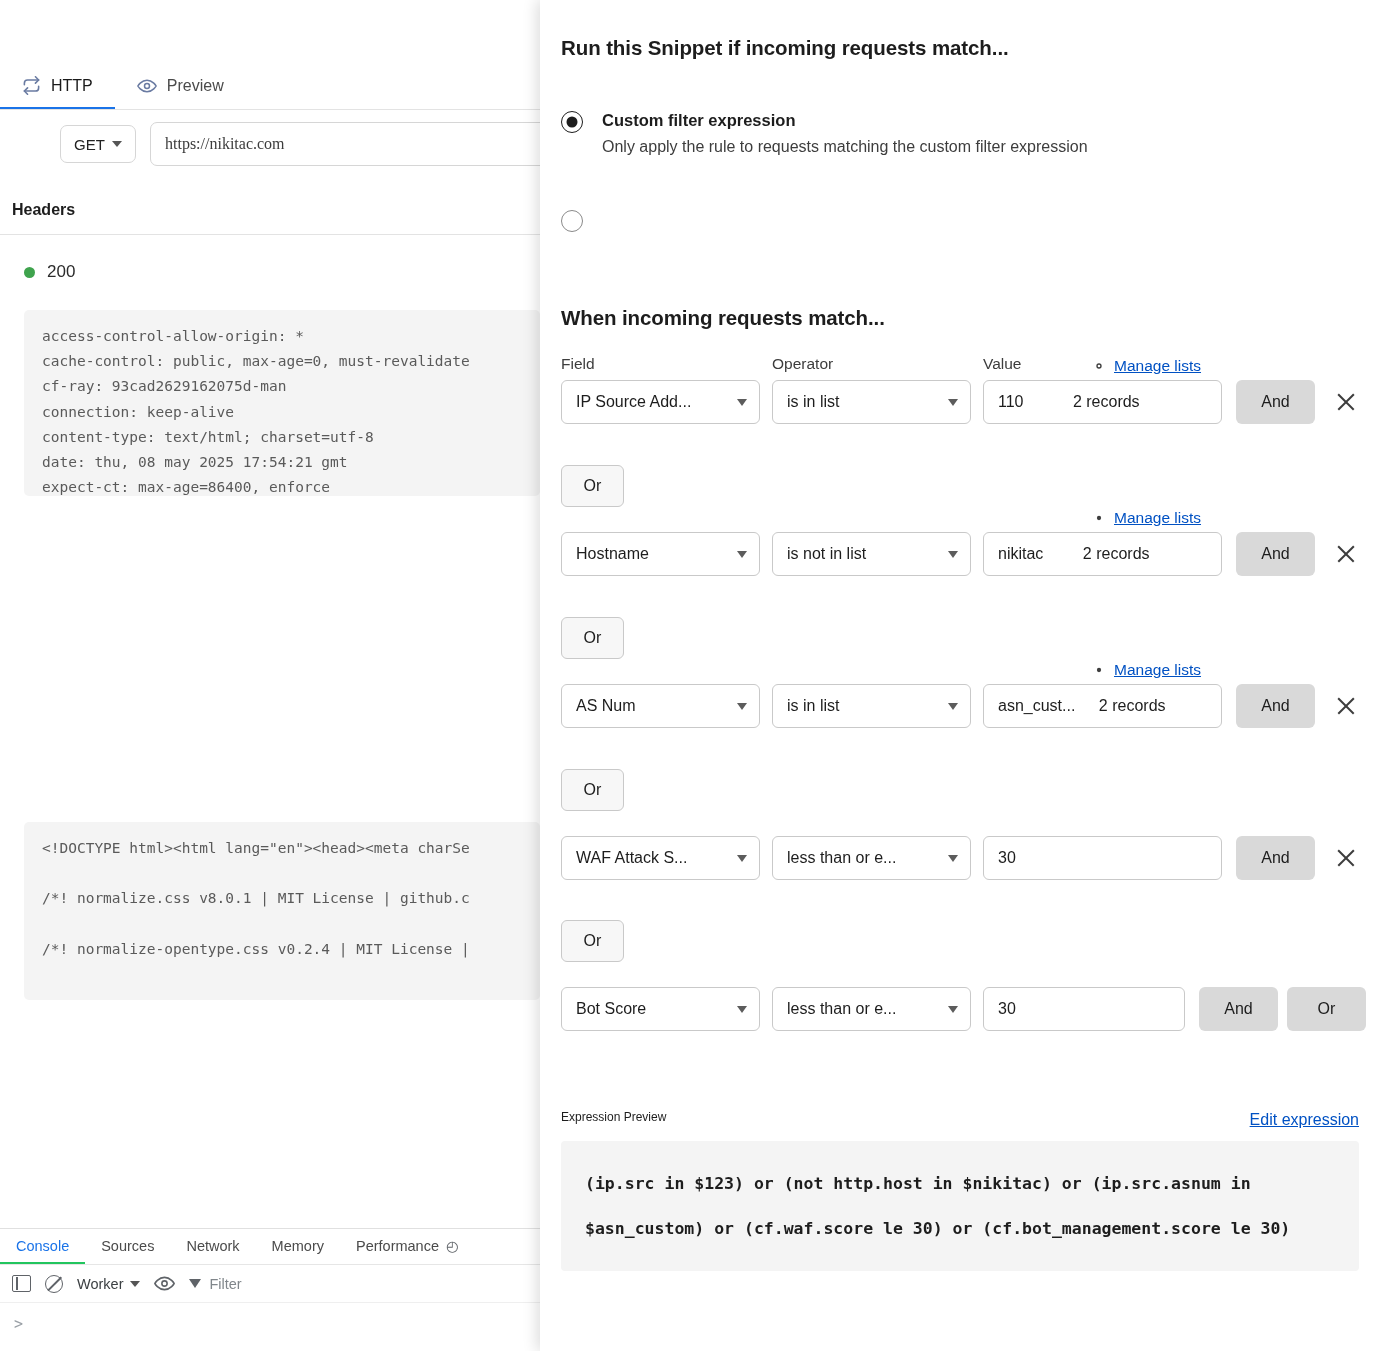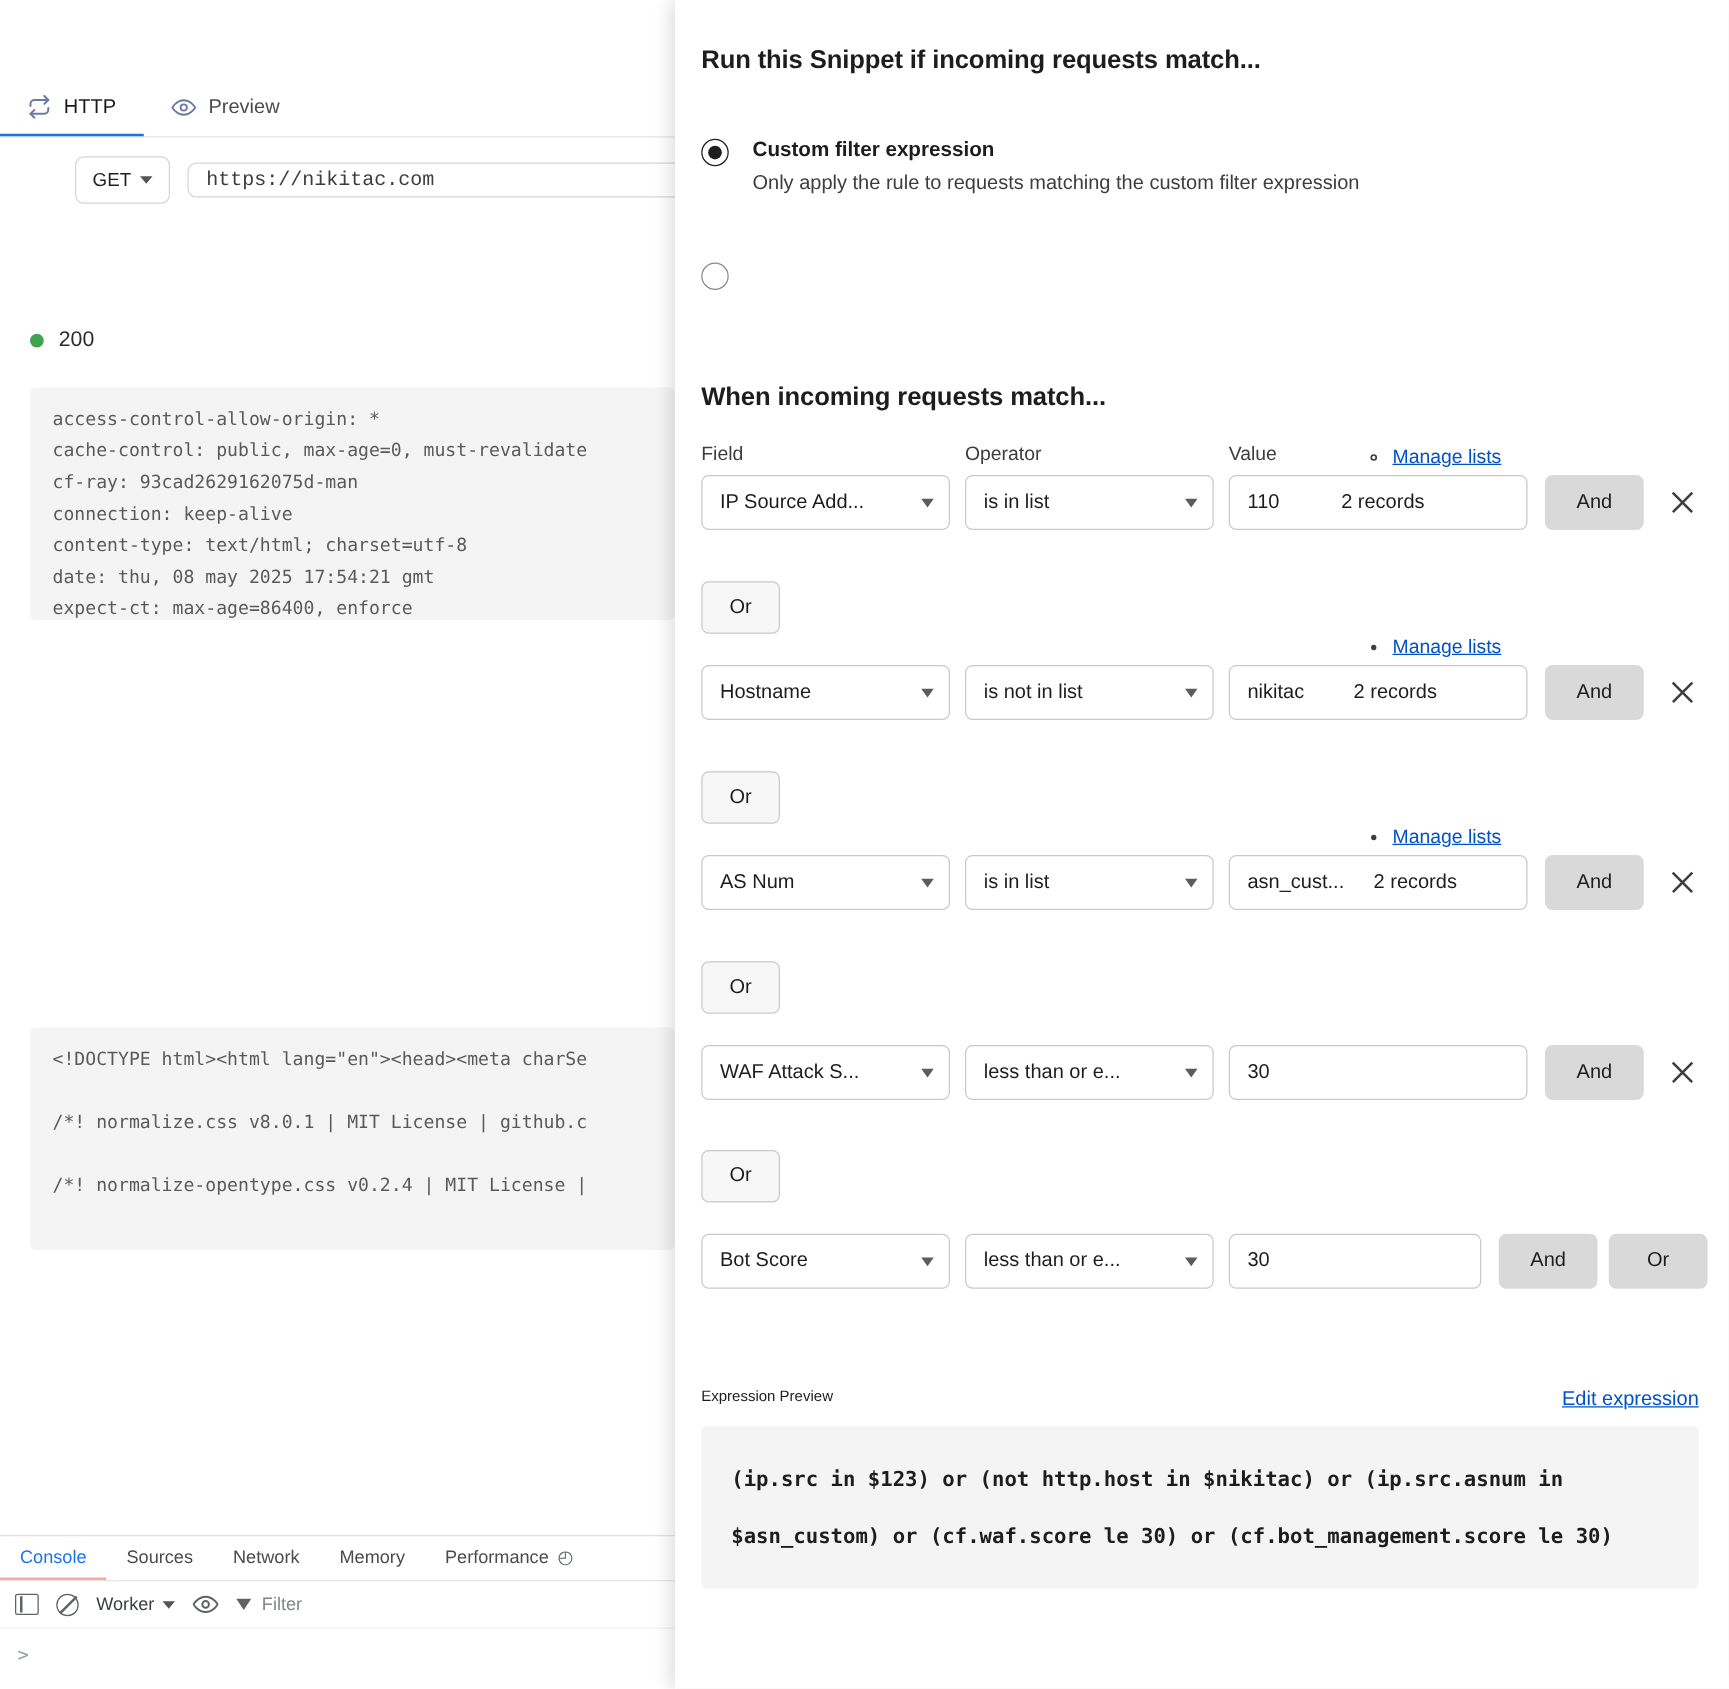--- a/index.html
+++ b/index.html
@@ -70,28 +70,28 @@
     cursor: pointer;
   }
   .caret-dn {
     width: 0; height: 0;
     border-left: 5px solid transparent;
     border-right: 5px solid transparent;
     border-top: 6px solid #555;
   }
   .url-input {
     flex: 1;
-    height: 28px;
+    height: 44px;
     border: 1px solid #d6d6d6;
     border-left: 1px solid #d6d6d6;
     border-radius: 7px;
     padding: 0 14px;
     font-size: 16px;
     color: #3c3c3c;
-    font-family: Liberation Mono, monospace;
+    font-family: Liberation Serif, serif;
     background: #fff;
     outline: none;
     min-width: 0;
   }
 
   .headers-bar {
     position: absolute;
     top: 185px; left: 0;
     width: 540px; height: 50px;
     border-bottom: 1px solid #e3e3e3;
@@ -146,21 +146,21 @@
   #devbar .dtab {
     display: flex; align-items: center;
     padding: 0 16px;
     font-size: 14.5px;
     color: #4b4b4b;
     cursor: pointer;
     border-bottom: 2px solid transparent;
   }
   #devbar .dtab.active {
     color: #1a73e8;
-    border-bottom: 2px solid #fca5a5;
+    border-bottom: 2px solid #22c55e;
     justify-content: center;
   }
   #devbar .dtoolbar {
     display: flex; align-items: center;
     height: 38px;
     gap: 14px;
     padding: 0 12px;
     border-bottom: 1px solid #efefef;
   }
   .sq-icon {
@@ -484,20 +484,23 @@
   </div>
 
   <div class="urlbar">
     <div class="method-select">
       <span>GET</span>
       <span class="caret-dn"></span>
     </div>
     <input class="url-input" type="text" value="https://nikitac.com" style="">
   </div>
 
+  <div class="headers-bar">
+    <span>Headers</span>
+  </div>
 
   <div class="status-row">
     <span class="status-dot"></span>
     <span>200</span>
   </div>
 
   <div class="code-block" id="headers-code">access-control-allow-origin: *
 cache-control: public, max-age=0, must-revalidate
 cf-ray: 93cad2629162075d-man
 connection: keep-alive

